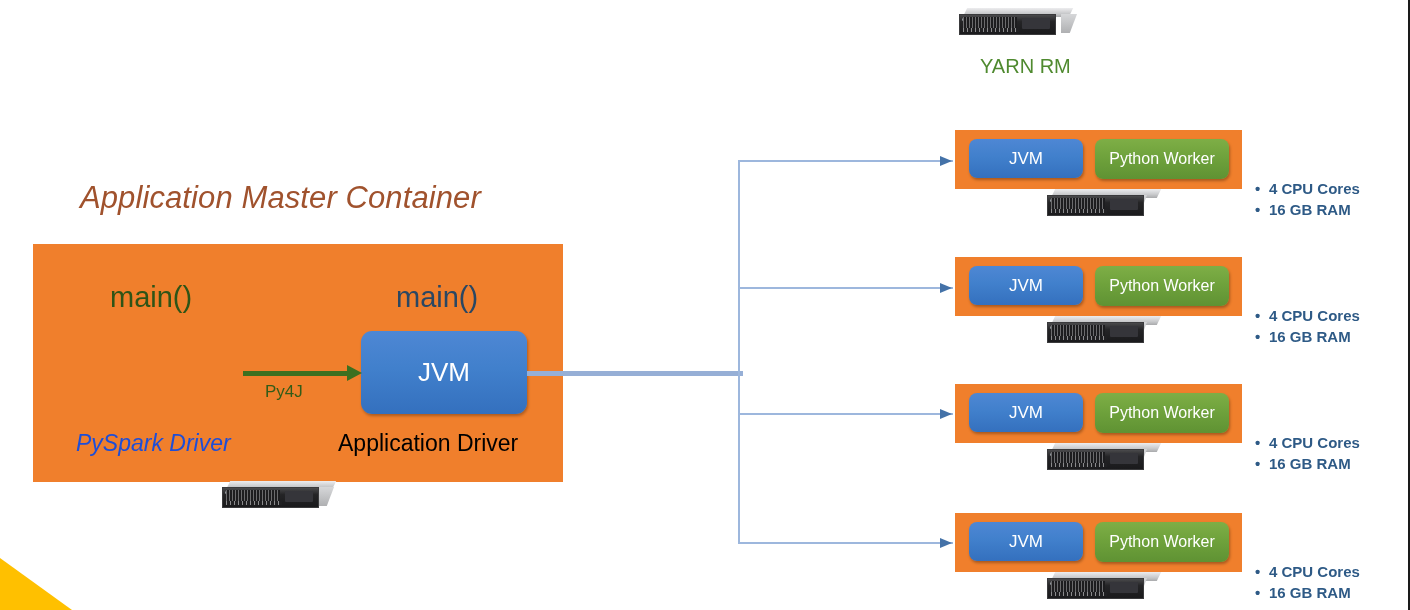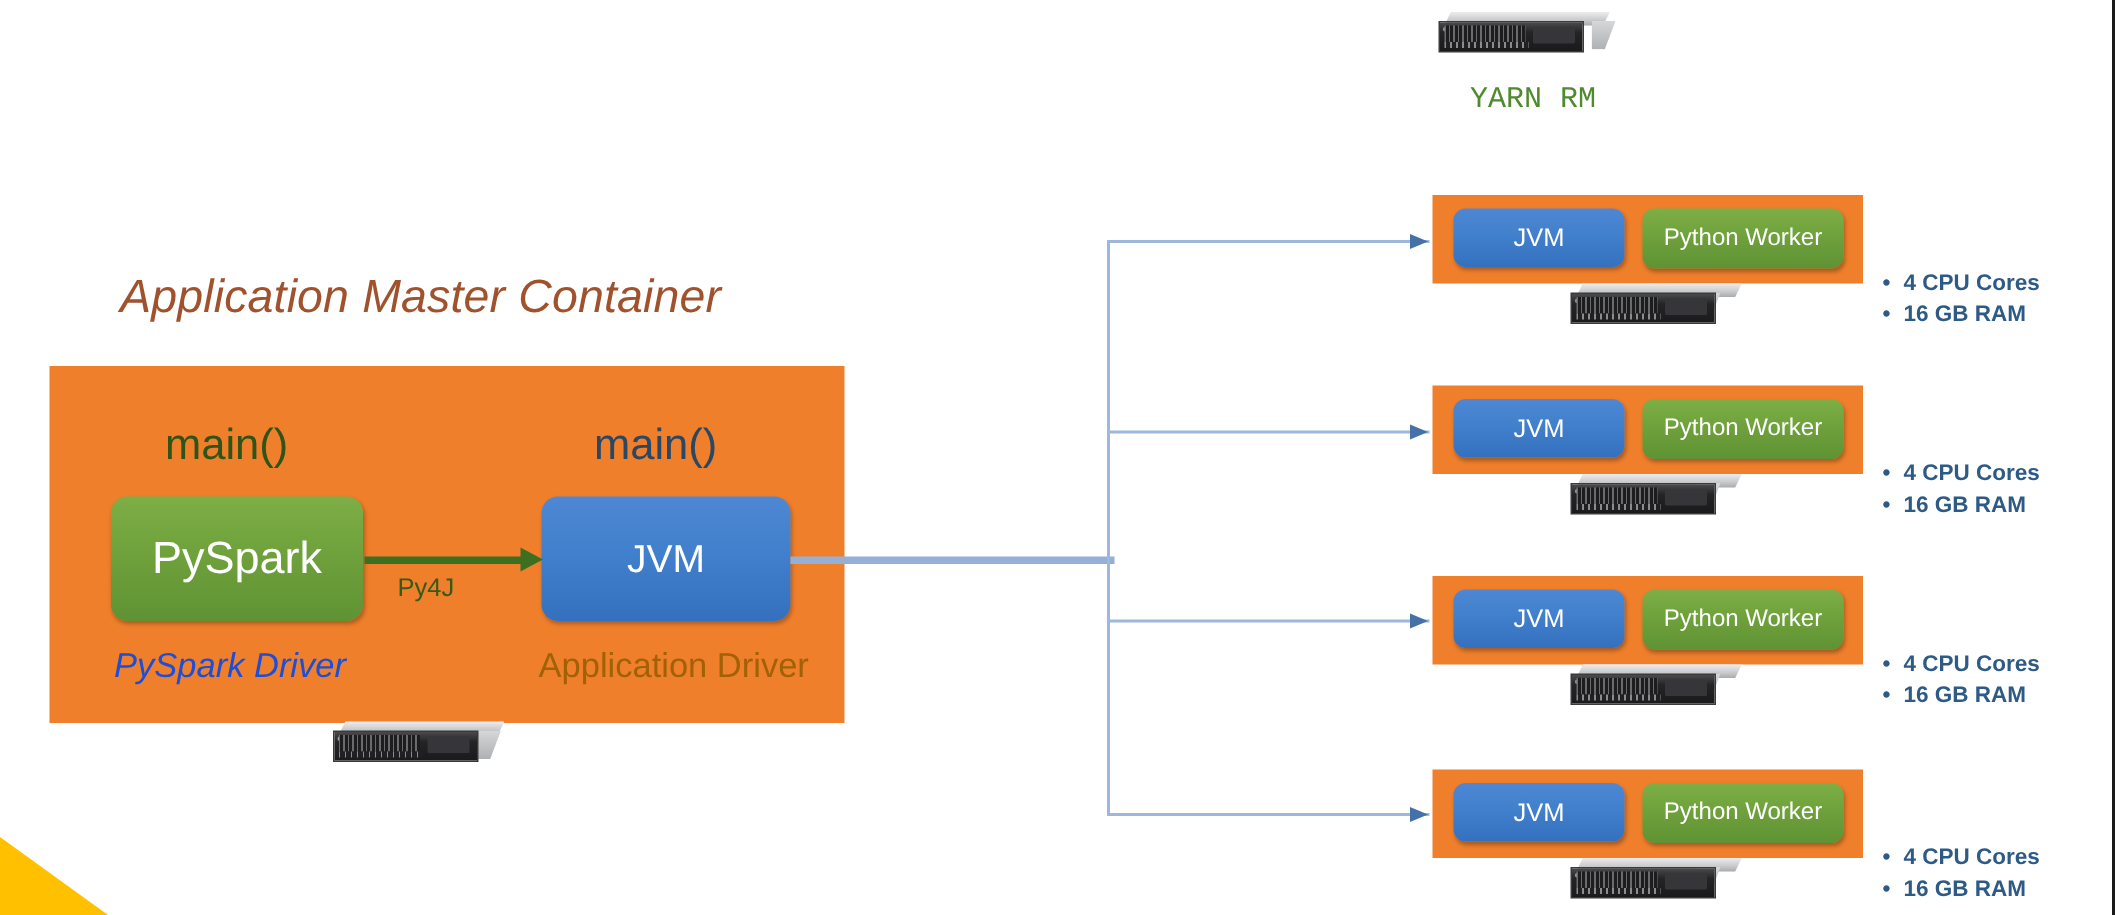--- a/index.html
+++ b/index.html
@@ -124,24 +124,24 @@
   .label-pyspark-driver {
     position: absolute;
     left: 76px;
     top: 430px;
     font-size: 23px;
     color: #1d4ed8;
     font-style: italic;
   }
   .label-app-driver {
     position: absolute;
-    left: 359px;
+    left: 338px;
     top: 430px;
     font-size: 23px;
-    color: #a16207;
+    color: #000000;
   }
   
   .server {
     position: absolute;
     width: 112px;
     height: 30px;
   }
   .server .lid {
     position: absolute;
     left: 6px;
@@ -213,21 +213,20 @@
     top: 514px;
     font-size: 24px;
     color: #171717;
   }
   .label-yarn-rm {
     position: absolute;
     left: 980px;
     top: 55px;
     font-size: 20px;
     color: #4F8A2F;
-    font-family: Liberation Mono, monospace;
   }
   
   .exec-box {
     position: absolute;
     left: 955px;
     width: 287px;
     height: 59px;
     background: #F07F2C;
   }
   .exec-jvm {
@@ -314,21 +313,20 @@
 
 <div id="slide">
 
   <div class="am-title">Application Master Container</div>
 
   <div class="am-box"></div>
 
   <div class="label-main-left">main()</div>
   <div class="label-main-right">main()</div>
 
-  <div class="rbox pyspark-box">PySpark</div>
   <div class="rbox jvm-box-driver">JVM</div>
 
   <div class="py4j-line"></div>
   <div class="py4j-head"></div>
   <div class="py4j-label">Py4J</div>
 
   <div class="label-pyspark-driver">PySpark Driver</div>
   <div class="label-app-driver">Application Driver</div>
 
   <div class="server server-driver">

